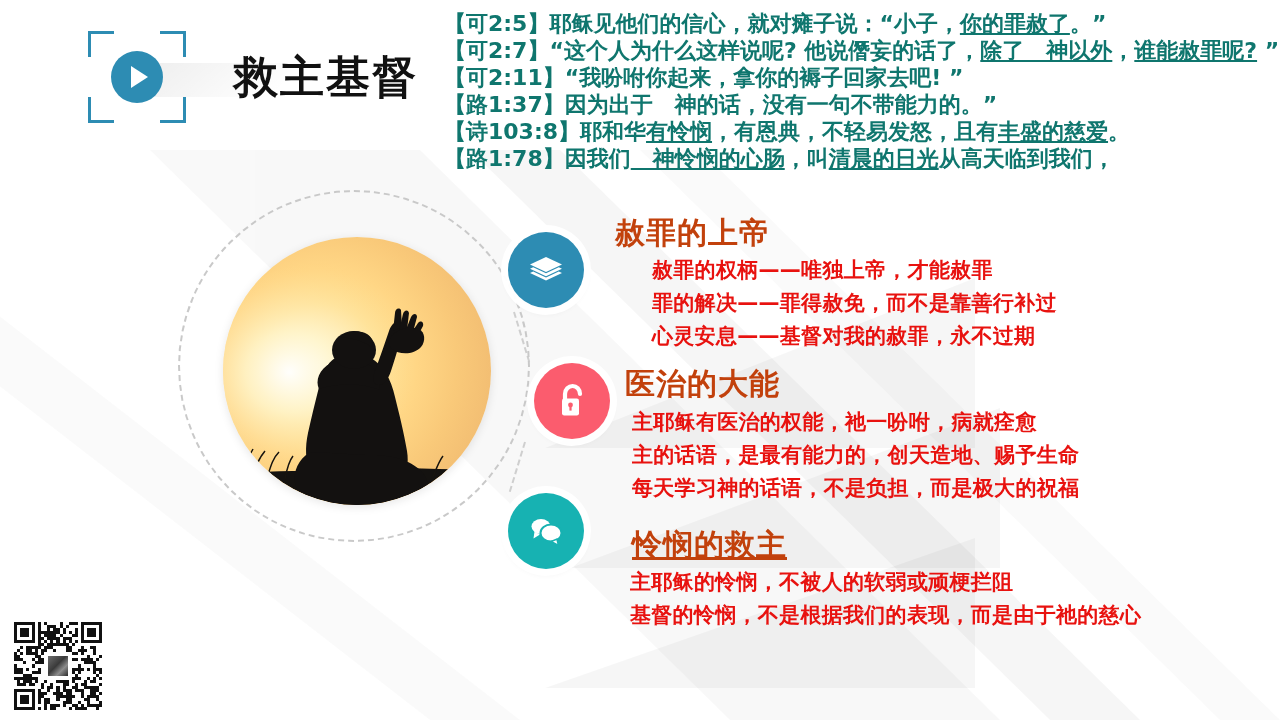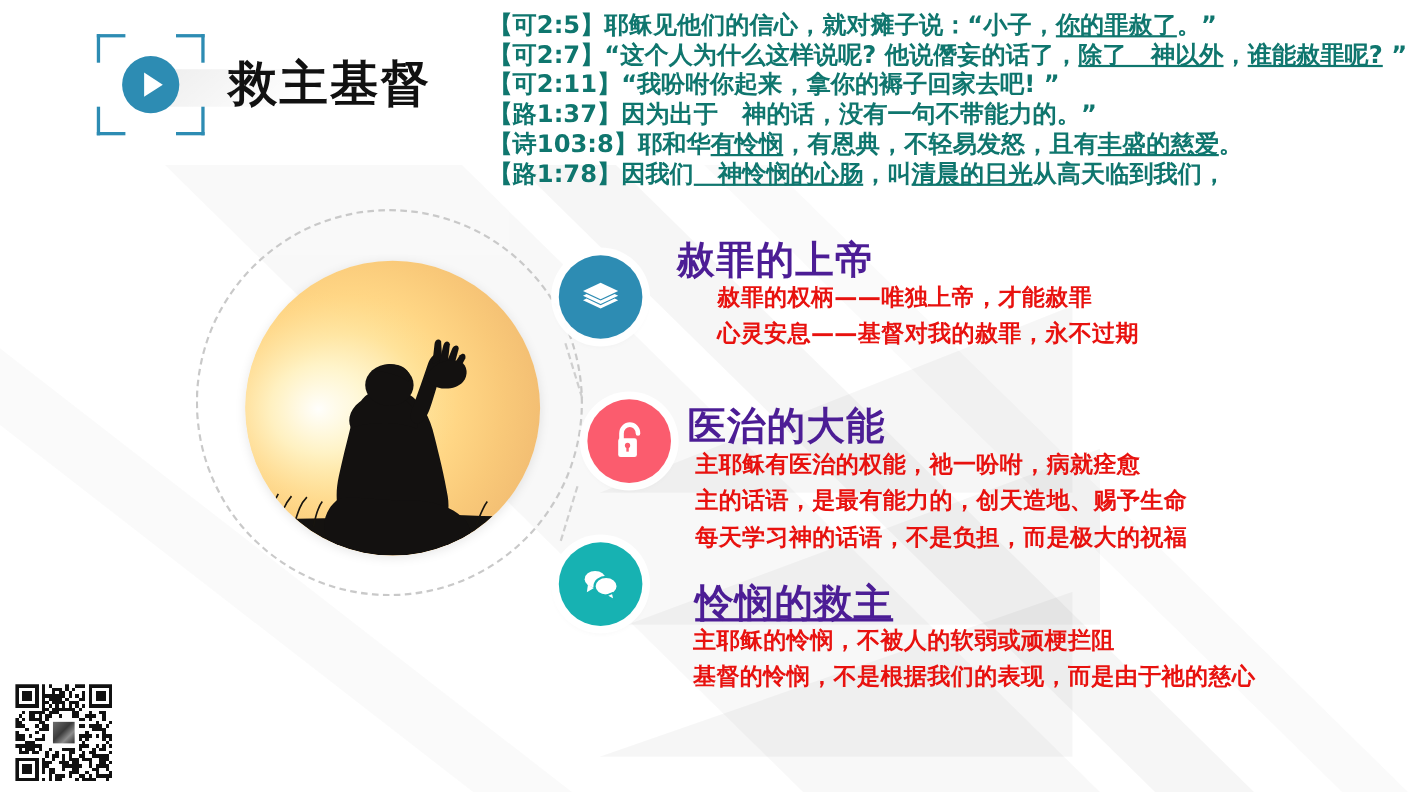--- a/index.html
+++ b/index.html
@@ -28,20 +28,21 @@
   }
 
   
   .logo-block {
     position: absolute;
     left: 88px; top: 22px;
     width: 330px; height: 110px;
     z-index: 5;
     display: flex;
     align-items: center;
+    justify-content: space-between;
   }
   .logo-frame {
     position: relative;
     width: 98px; height: 92px;
     flex: 0 0 auto;
   }
   .logo-frame .corner {
     position: absolute;
     width: 26px; height: 26px;
     border: 3px solid #2d8cb3;
@@ -142,23 +143,23 @@
   .icon-longshadow {
     position: absolute;
     height: 0;
     border-style: solid;
     z-index: 1;
     pointer-events: none;
   }
 
   .sec-title {
     position: absolute;
-    font-size: 35px;
+    font-size: 30px;
     font-weight: bold;
-    color: #4c1d95;
+    color: #c2410c;
     white-space: nowrap;
     letter-spacing: 1px;
     z-index: 5;
   }
   .sec-body {
     position: absolute;
     z-index: 5;
   }
   .sec-body .b-line {
     font-size: 21px;
@@ -308,20 +309,21 @@
     <div class="icon-circle" style="left:508px; top:232px; width:76px; height:76px; background:#2D8CB3;">
       <svg width="34" height="30" viewBox="0 0 34 30" aria-hidden="true">
         <polygon points="17,2 33,9.5 17,17 1,9.5" fill="#ffffff"></polygon>
         <polygon points="17,18.2 29.8,12.2 33,13.8 17,21.3 1,13.8 4.2,12.2" fill="#ffffff"></polygon>
         <polygon points="17,22.4 29.8,16.4 33,18 17,25.5 1,18 4.2,16.4" fill="#ffffff"></polygon>
       </svg>
     </div>
     <div class="sec-title" style="left:615px; top:213px;">赦罪的上帝</div>
     <div class="sec-body" style="left:652px; top:254px;" id="sec-body-1">
         <div class="b-line">赦罪的权柄——唯独上帝，才能赦罪</div>
+        <div class="b-line">罪的解决——罪得赦免，而不是靠善行补过</div>
         <div class="b-line">心灵安息——基督对我的赦罪，永不过期</div>
       </div>
   </div>
 
   <div class="connector" style="left:513px; top:312px; height:52px; transform:rotate(-17deg); transform-origin: top center;"></div>
 
   <div class="row">
     <div class="icon-longshadow" style="left:570px; top:408px; border-width:0 0 160px 430px; border-color:transparent transparent rgba(0,0,0,0.035) transparent;"></div>
     <div class="icon-circle" style="left:534px; top:363px; width:76px; height:76px; background:#FB5C6E;">
       <svg width="32" height="36" viewBox="0 0 32 36" aria-hidden="true">

